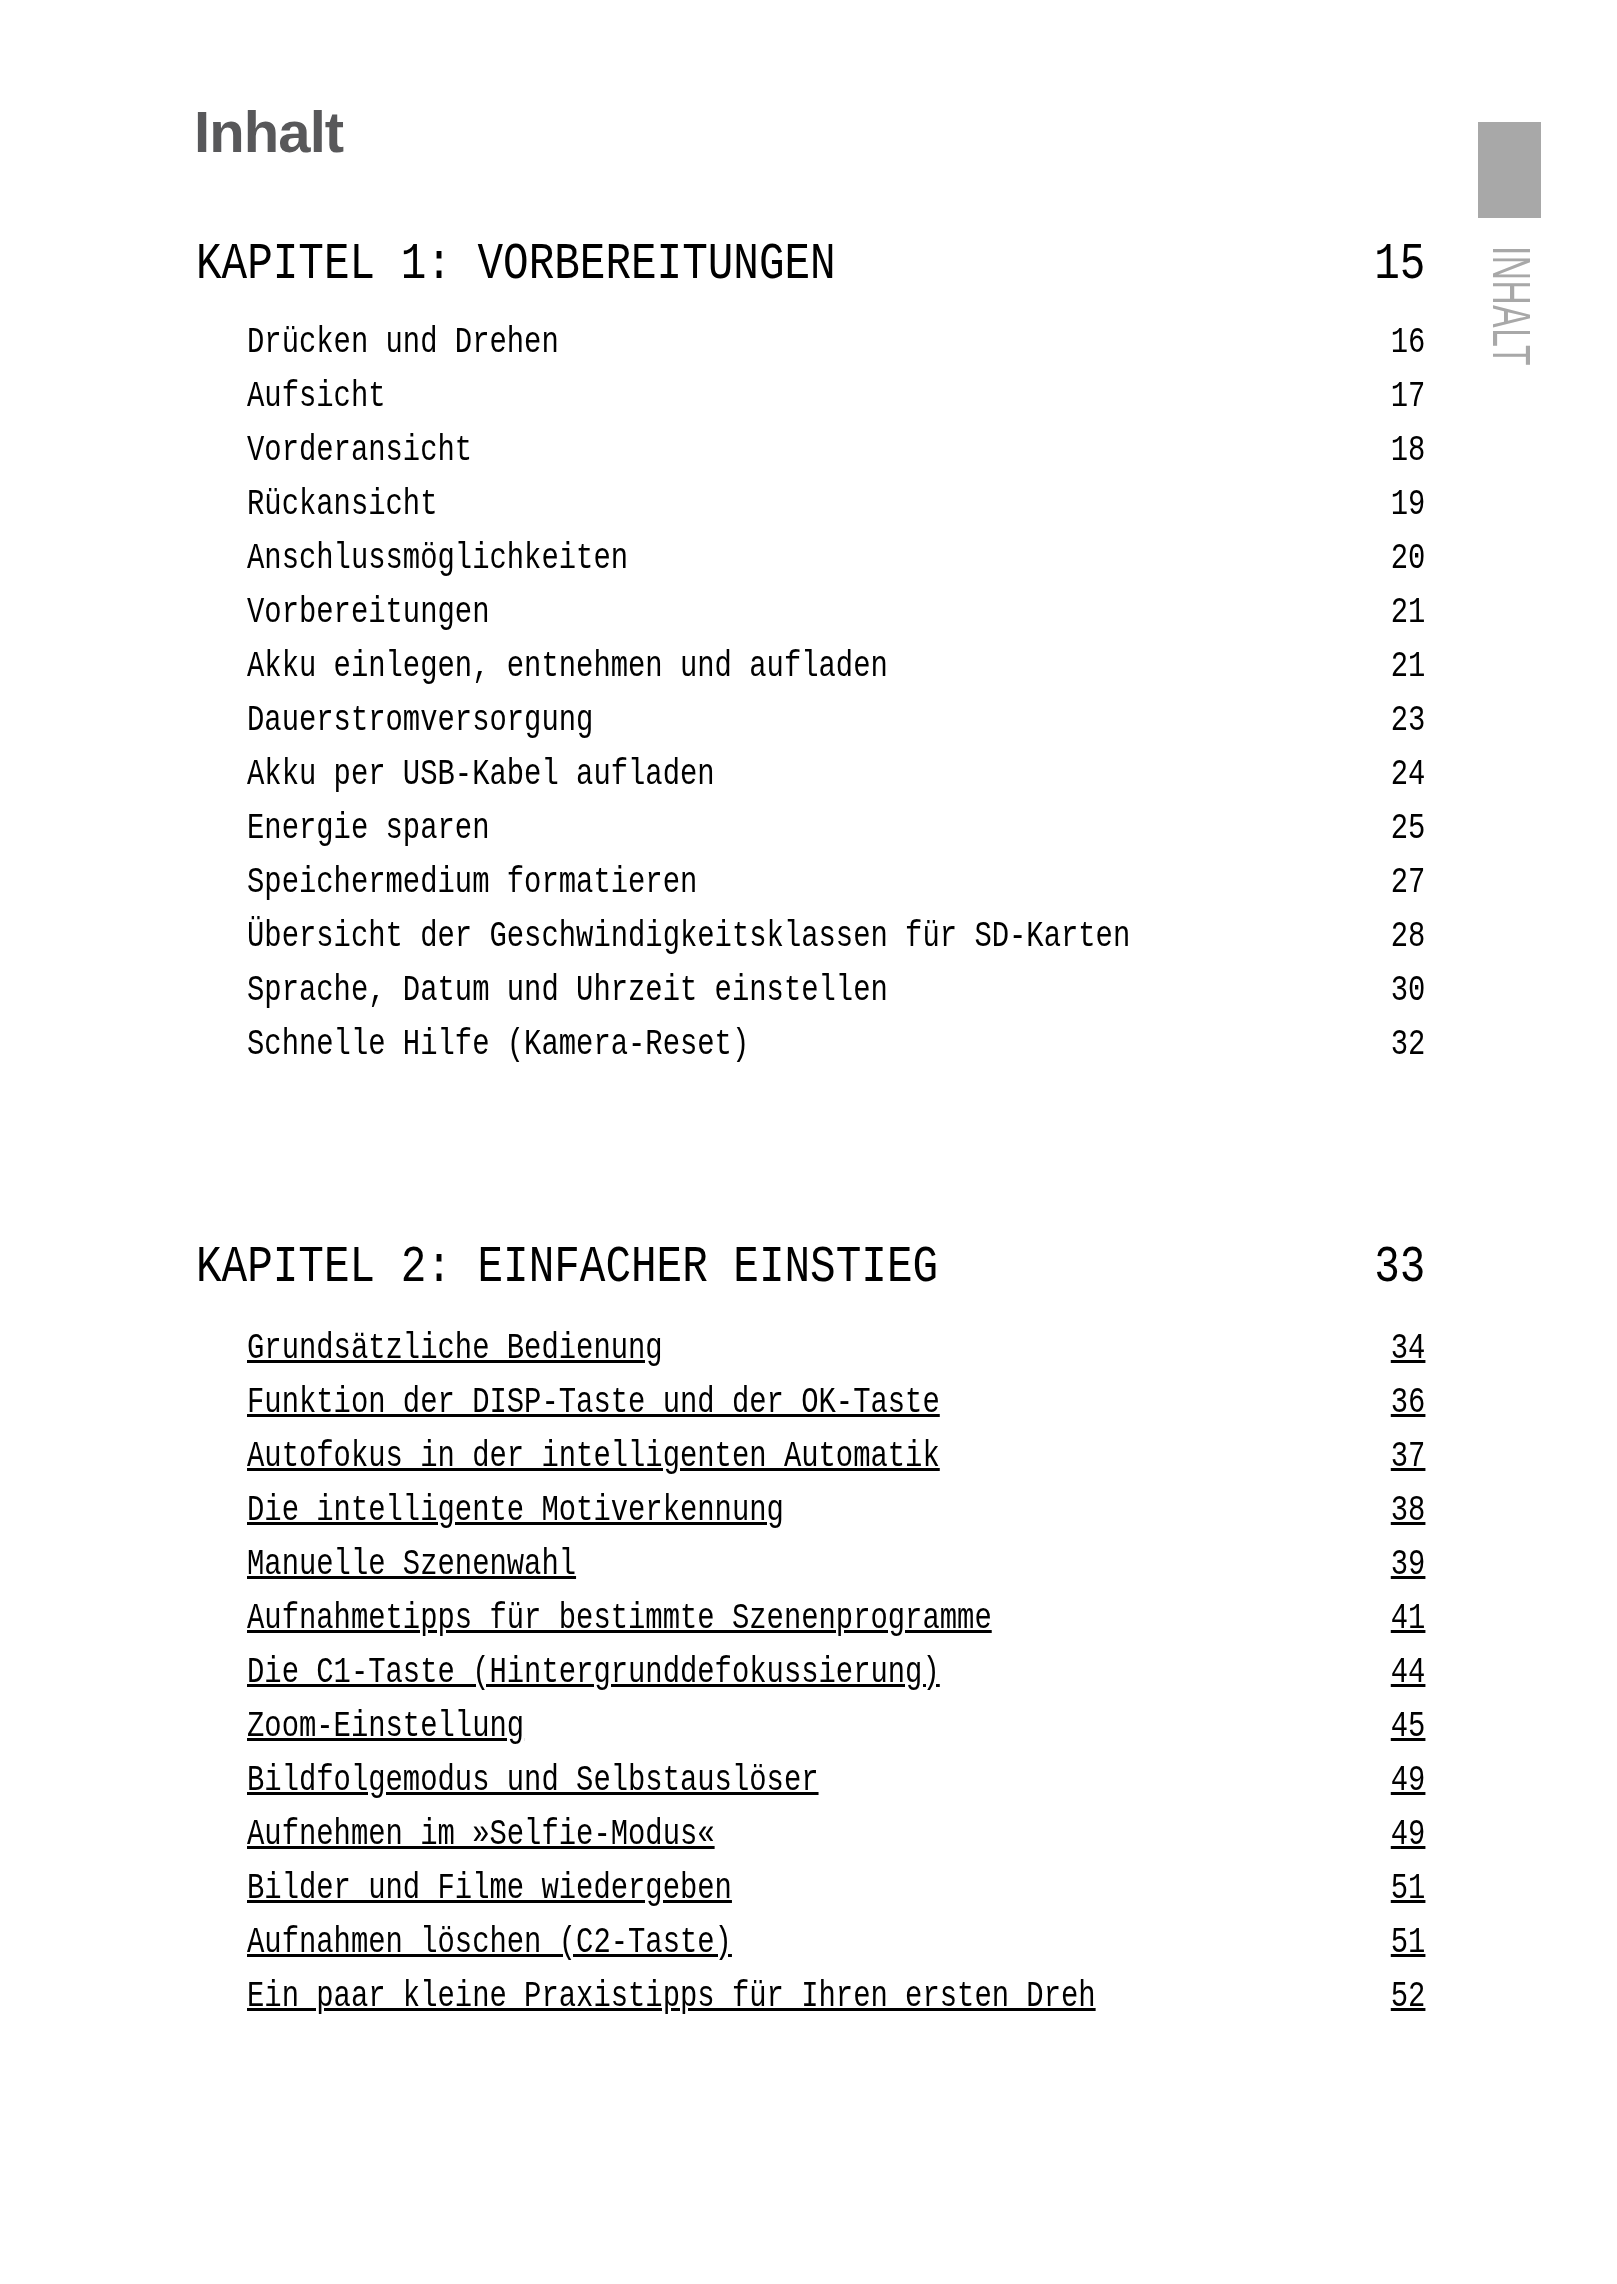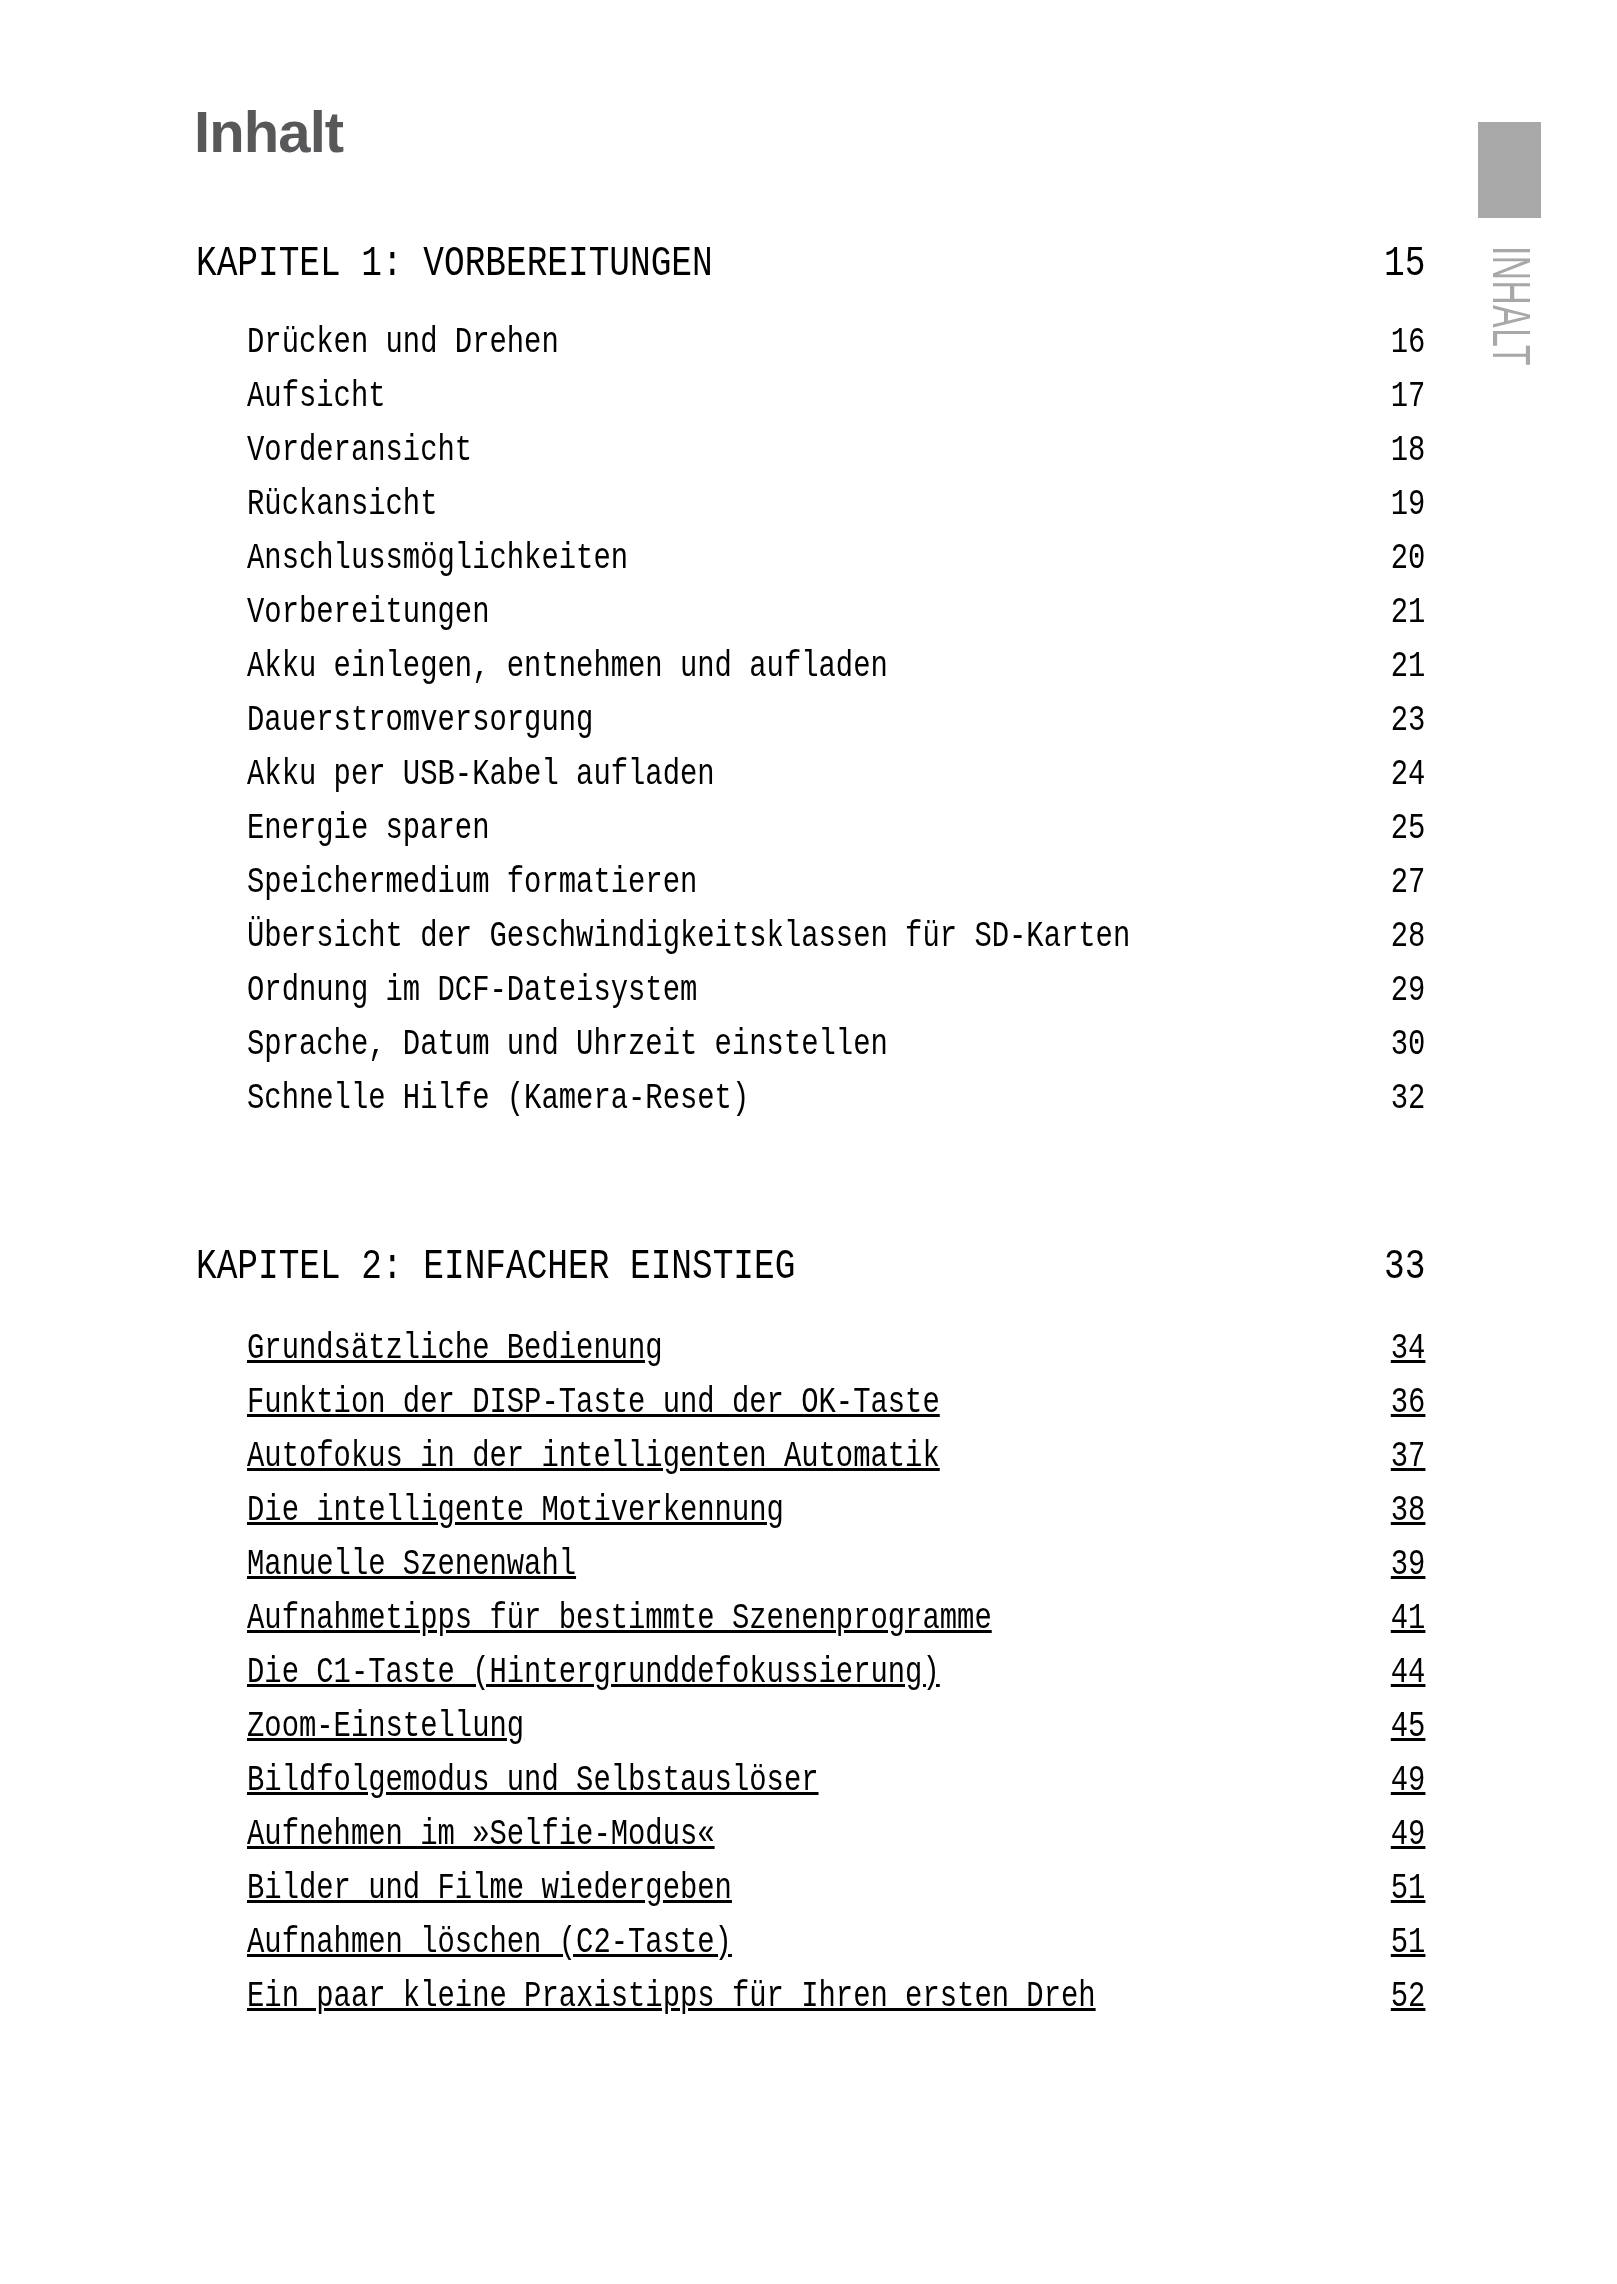--- a/index.html
+++ b/index.html
@@ -58,21 +58,21 @@
   .row {
     display: flex;
     justify-content: space-between;
     align-items: center;
     height: 54px;
     white-space: nowrap;
   }
   .row .t { transform-origin: 0 50%; }
   .row .n { transform-origin: 100% 50%; }
 
-  .row.chap { font-size: 42px; }
+  .row.chap { font-size: 52px; }
   .row.chap .t, .row.chap .n { transform: scaleX(0.82); }
 
   .row.entry { font-size: 37px; }
   .row.entry .t { margin-left: 51px; transform: scaleX(0.78); }
   .row.entry .n { transform: scaleX(0.78); }
 
   .entries-1 { margin-top: 24px; }
   .entries-2 { margin-top: 27px; text-decoration: underline; }
 </style>
 </head>
@@ -133,24 +133,20 @@
       </div>
       <div class="row entry">
         <span class="t">Speichermedium formatieren</span>
         <span class="n">27</span>
       </div>
       <div class="row entry">
         <span class="t">Übersicht der Geschwindigkeitsklassen für SD-Karten</span>
         <span class="n">28</span>
       </div>
       <div class="row entry">
-        <span class="t">Ordnung im DCF-Dateisystem</span>
-        <span class="n">29</span>
-      </div>
-      <div class="row entry">
         <span class="t">Sprache, Datum und Uhrzeit einstellen</span>
         <span class="n">30</span>
       </div>
       <div class="row entry">
         <span class="t">Schnelle Hilfe (Kamera-Reset)</span>
         <span class="n">32</span>
       </div>
     </div>
   </section>
 

